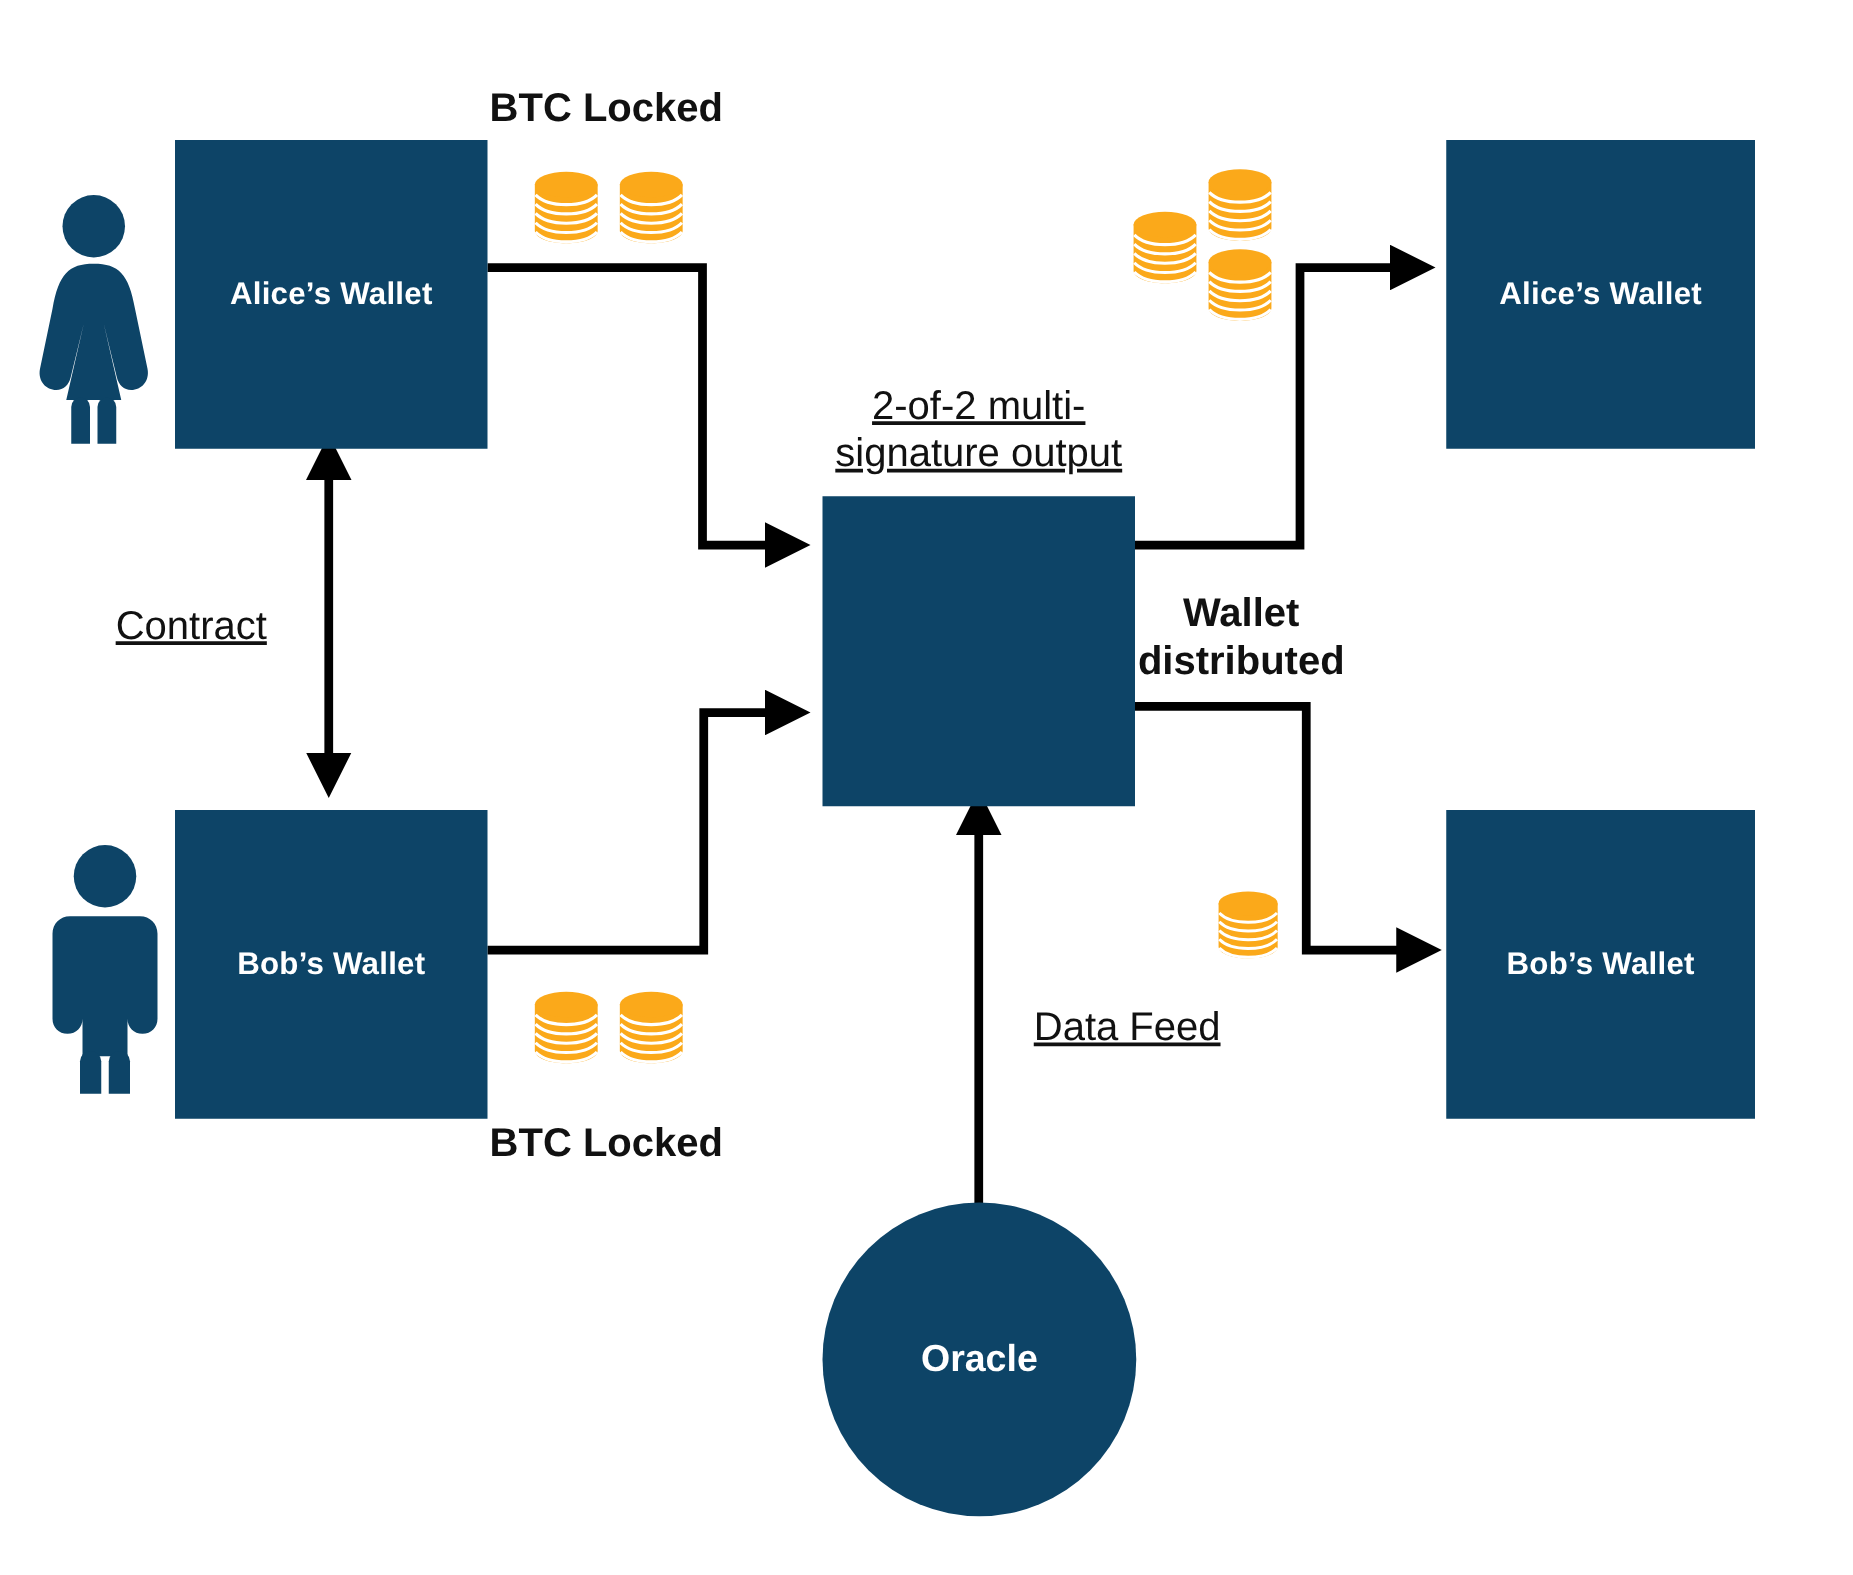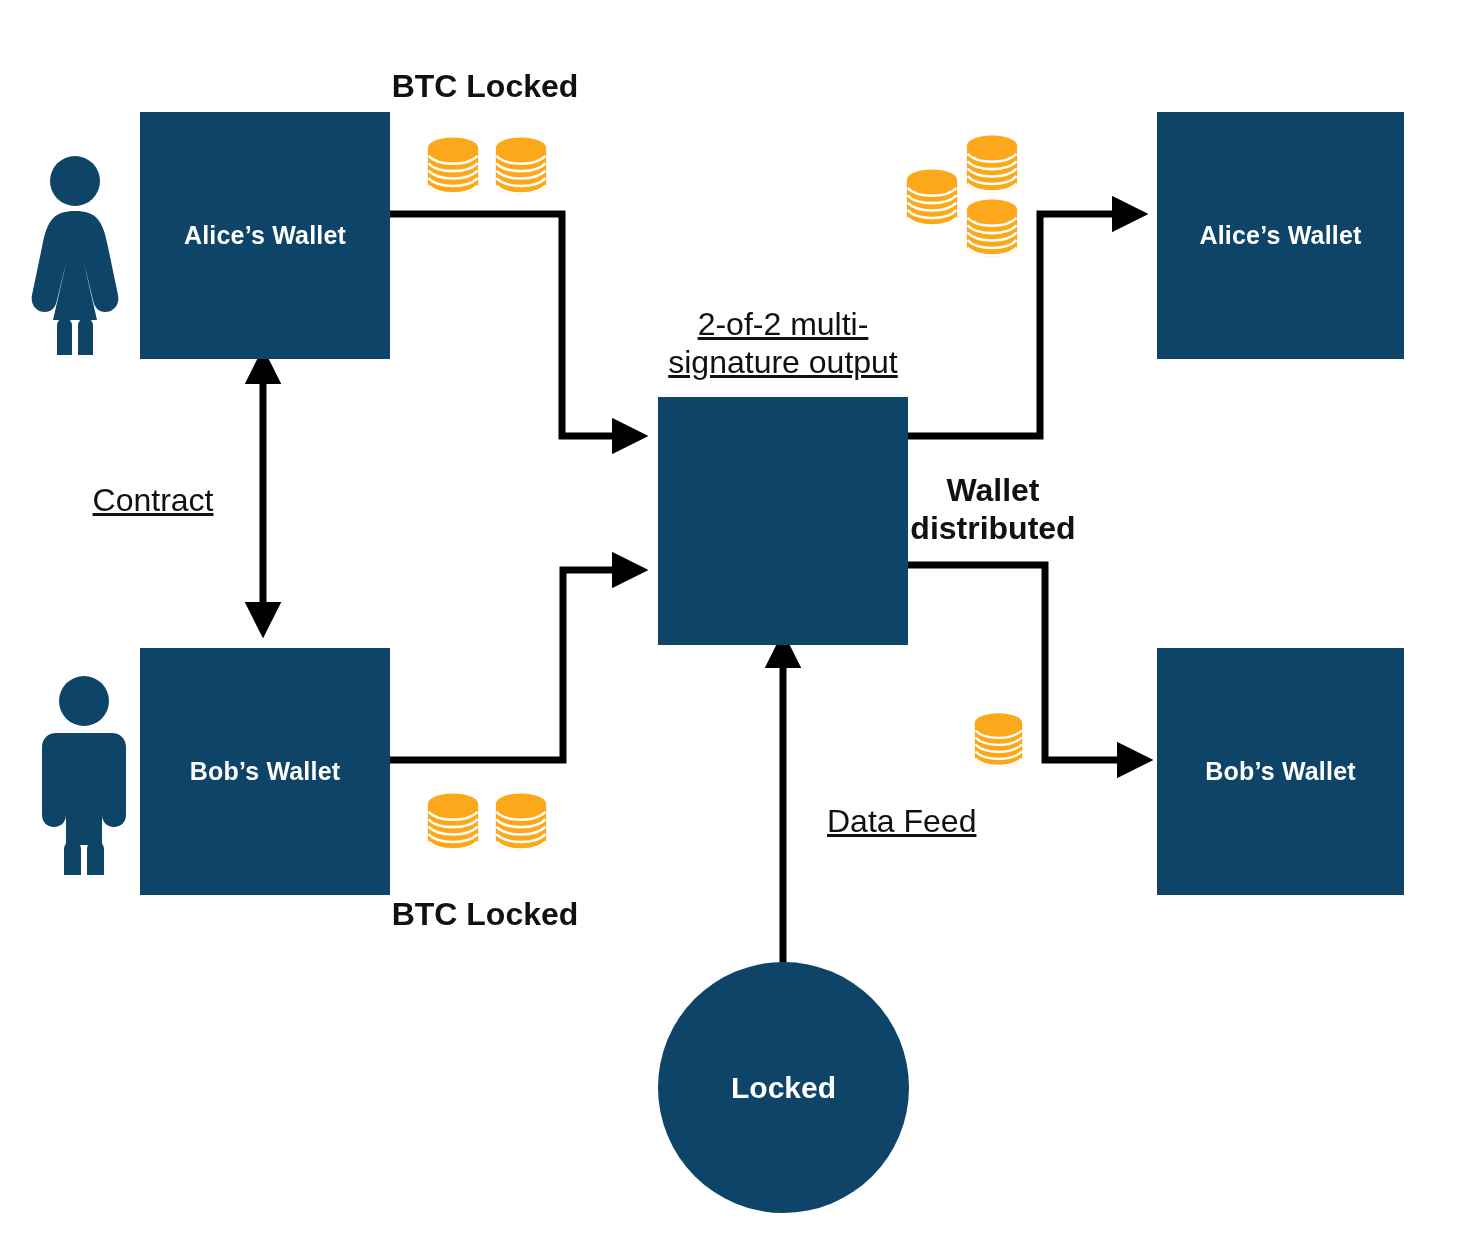--- a/index.html
+++ b/index.html
@@ -194,21 +194,21 @@
 
   <div class="node-box" style="left:1157px; top:100px; width:247px; height:247px;">
     <span class="node-label">Alice’s Wallet</span>
   </div>
 
   <div class="node-box" style="left:1157px; top:636px; width:247px; height:247px;">
     <span class="node-label">Bob’s Wallet</span>
   </div>
 
   <div class="node-circle" style="left:658px; top:962px; width:251px; height:251px;">
-    <span class="circle-label">Locked</span>
+    <span class="circle-label">Oracle</span>
   </div>
 
   <div class="edge-label" style="left:385px; top:68px; width:200px;">BTC Locked</div>
 
   <div class="edge-label" style="left:385px; top:896px; width:200px;">BTC Locked</div>
 
   <div class="edge-label light" style="left:58px; top:482px; width:190px;">Contract</div>
 
   <div class="edge-label light" style="left:633px; top:306px; width:300px;">2-of-2 multi-
 signature output</div>

